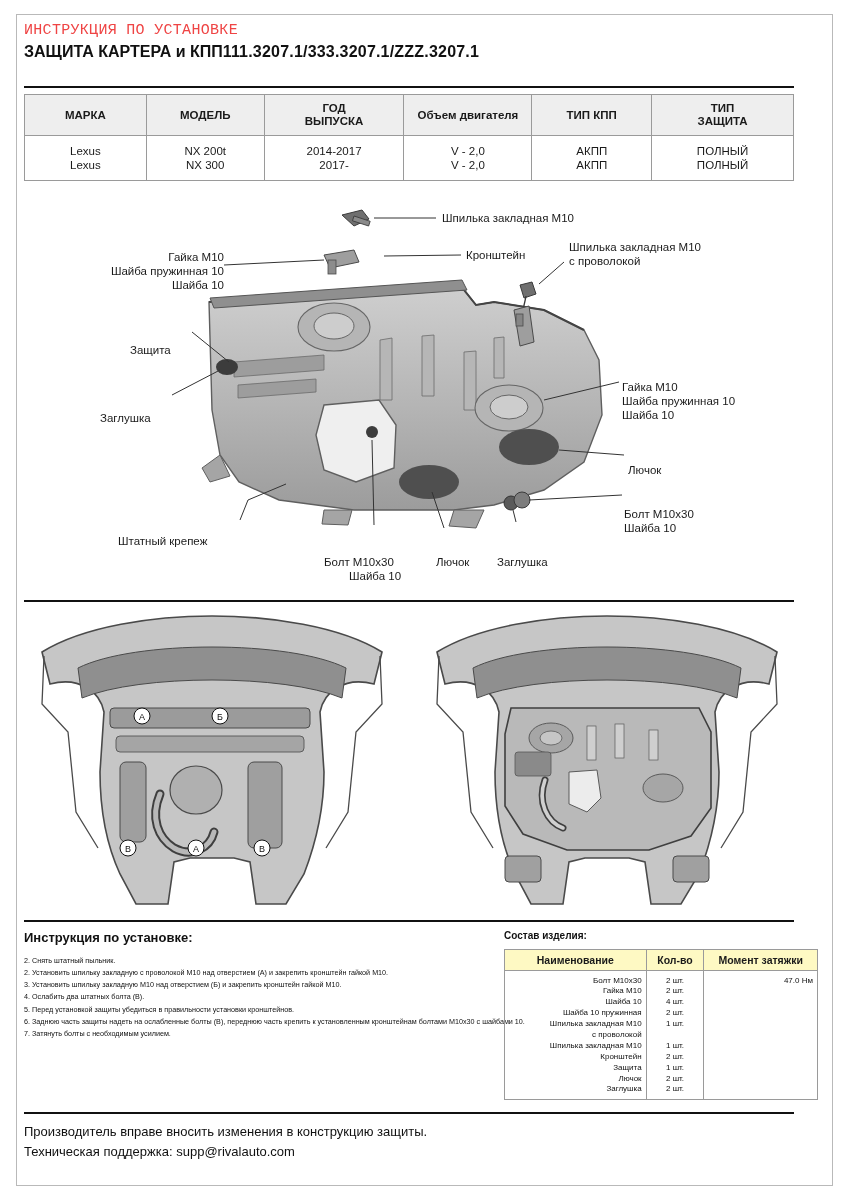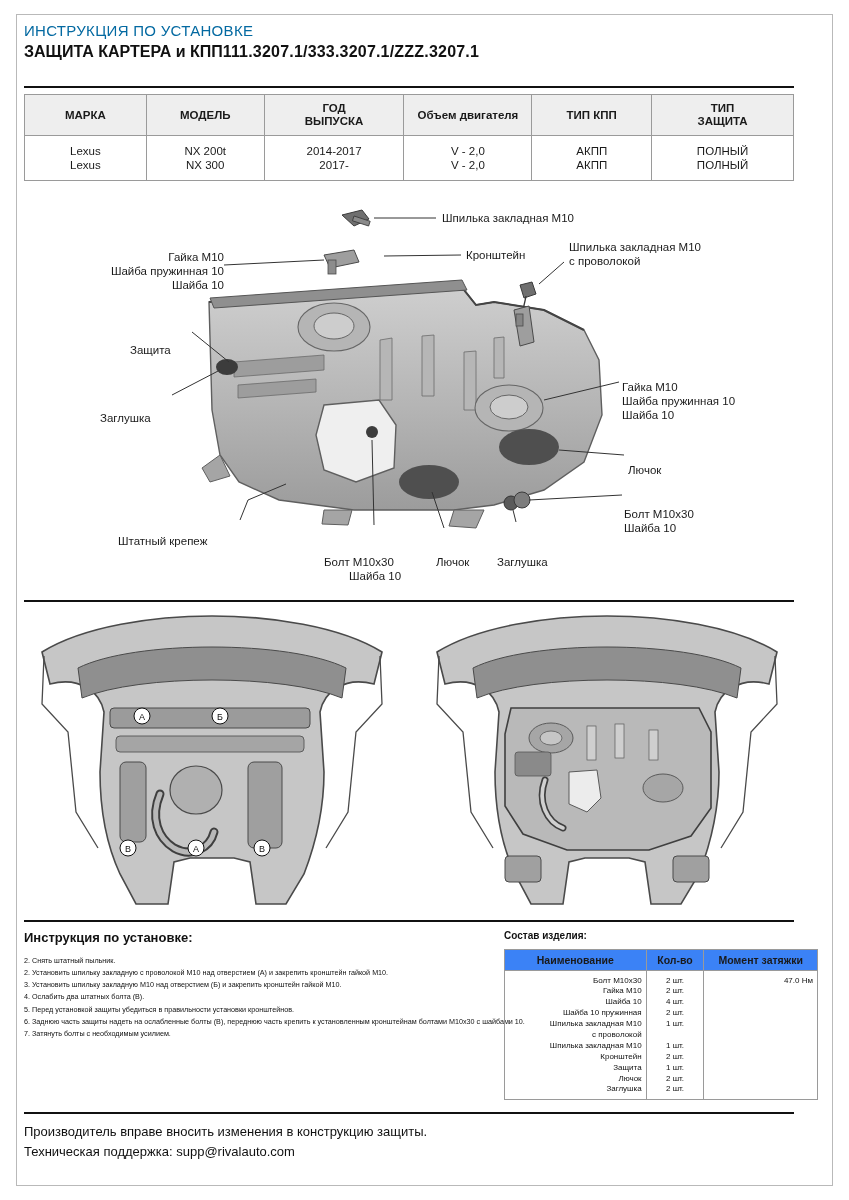--- a/index.html
+++ b/index.html
@@ -16,21 +16,21 @@
   .frame {
     position:absolute;
     left:16px; top:14px;
     width:817px; height:1172px;
     border:1px solid #b9b9b9;
     background:#fff;
   }
 
   
   .header { position:absolute; left:24px; top:22px; width:770px; }
-  .header .line1 { font-size:15px; letter-spacing:.3px; color:#0369a1; }
+  .header .line1 { font-size:15px; letter-spacing:.3px; color:#ef4444;font-family:Liberation Mono, monospace; }
   .header .line2 { margin-top:4px; font-size:16px; font-weight:bold; color:#111; }
   .header .line2 .codes { letter-spacing:.2px; }
 
   .hr { position:absolute; left:24px; height:2px; background:#111; width:770px; }
 
   
   .spec { position:absolute; left:24px; top:94px; width:770px; border-collapse:collapse; }
   .spec th, .spec td { border:1px solid #9a9a9a; text-align:center; font-size:11.5px; }
   .spec thead th { background:#eeeeee; font-weight:bold; padding:7px 2px; line-height:1.15; color:#1a1a1a; }
   .spec tbody td { padding:1px 4px; font-size:11.5px; height:19px; color:#1a1a1a; border-top:none; border-bottom:none; }
@@ -53,21 +53,21 @@
 
   
   .bottom { position:absolute; left:24px; top:930px; width:770px; }
   .instr-title { font-size:13px; font-weight:bold; color:#111; }
   .instr-list { margin:10px 0 0 0; padding:0; list-style:none; font-size:7.2px; line-height:1.55; color:#111; }
   .instr-list li { margin-bottom:1px; }
 
   .compo { position:absolute; left:480px; top:0; width:314px; }
   .compo-title { font-size:10px; font-weight:bold; color:#111; }
   .parts { margin-top:8px; width:314px; border-collapse:collapse; }
-  .parts th { background:#3b82f6; border:1px solid #9a9a9a; font-size:10.5px; font-weight:bold; padding:4px 3px; color:#1a1a1a; }
+  .parts th { background:#fef9c3; border:1px solid #9a9a9a; font-size:10.5px; font-weight:bold; padding:4px 3px; color:#1a1a1a; }
   .parts td { font-size:8px; padding:0 4px; height:11px; color:#111; border-left:1px solid #9a9a9a; border-right:1px solid #9a9a9a; }
   .parts td.n { text-align:right; }
   .parts td.q { text-align:center; }
   .parts td.m { text-align:right; }
   .parts tr:first-child td { padding-top:5px; }
   .parts tr:last-child td { padding-bottom:6px; border-bottom:1px solid #9a9a9a; }
 
   
   .footer { position:absolute; left:24px; top:1122px; width:770px; font-size:13px; color:#111; line-height:1.55; }
   .footer .mail { font-weight:normal; }

